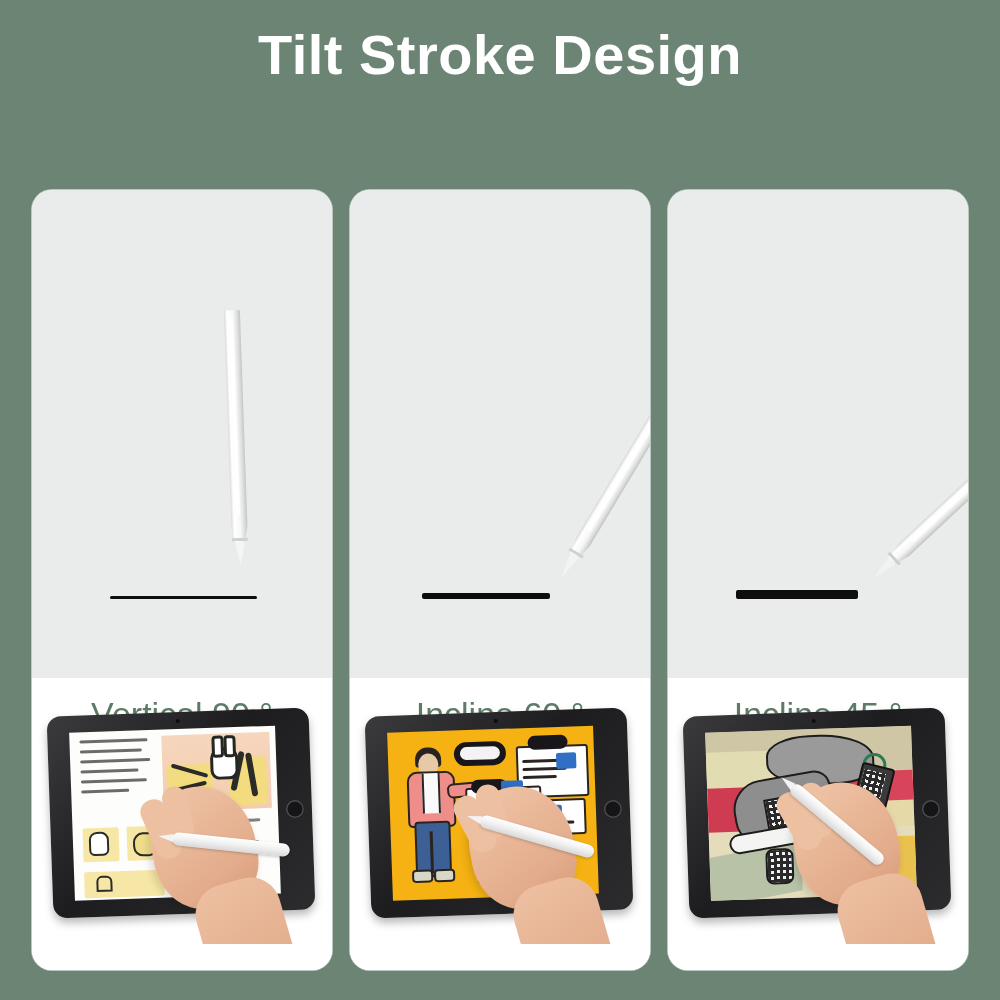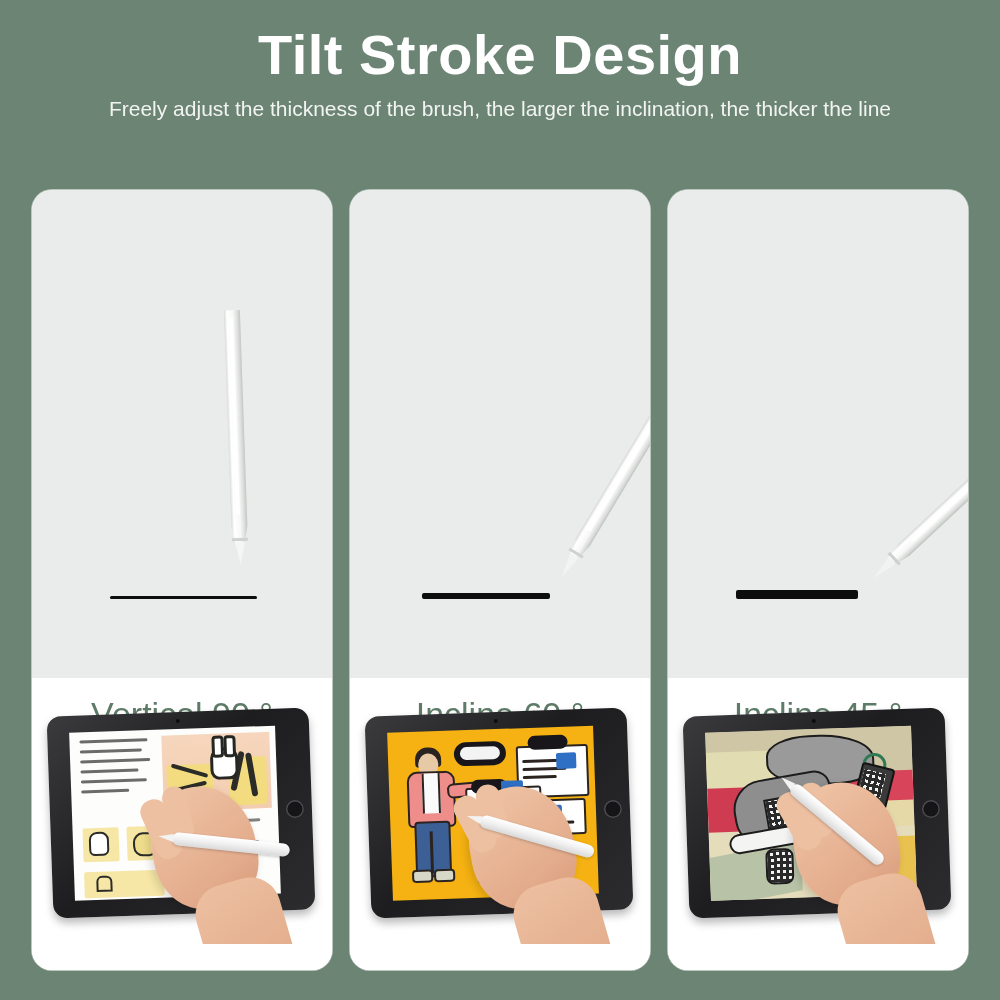--- a/index.html
+++ b/index.html
@@ -312,21 +312,20 @@
     background:#ffffff;
   }
 </style>
 </head>
 <body>
 
 <div class="poster">
 
   <div class="header">
     <h1 class="title">Tilt Stroke Design</h1>
-    <p class="subtitle">Freely adjust the thickness of the brush, the larger the inclination, the thicker the line</p>
   </div>
 
   <div class="cards">
 
     <div class="card">
       <div class="card-top"></div>
       <div class="card-bottom"></div>
 
       <div class="stroke-line stroke-90"></div>
 

